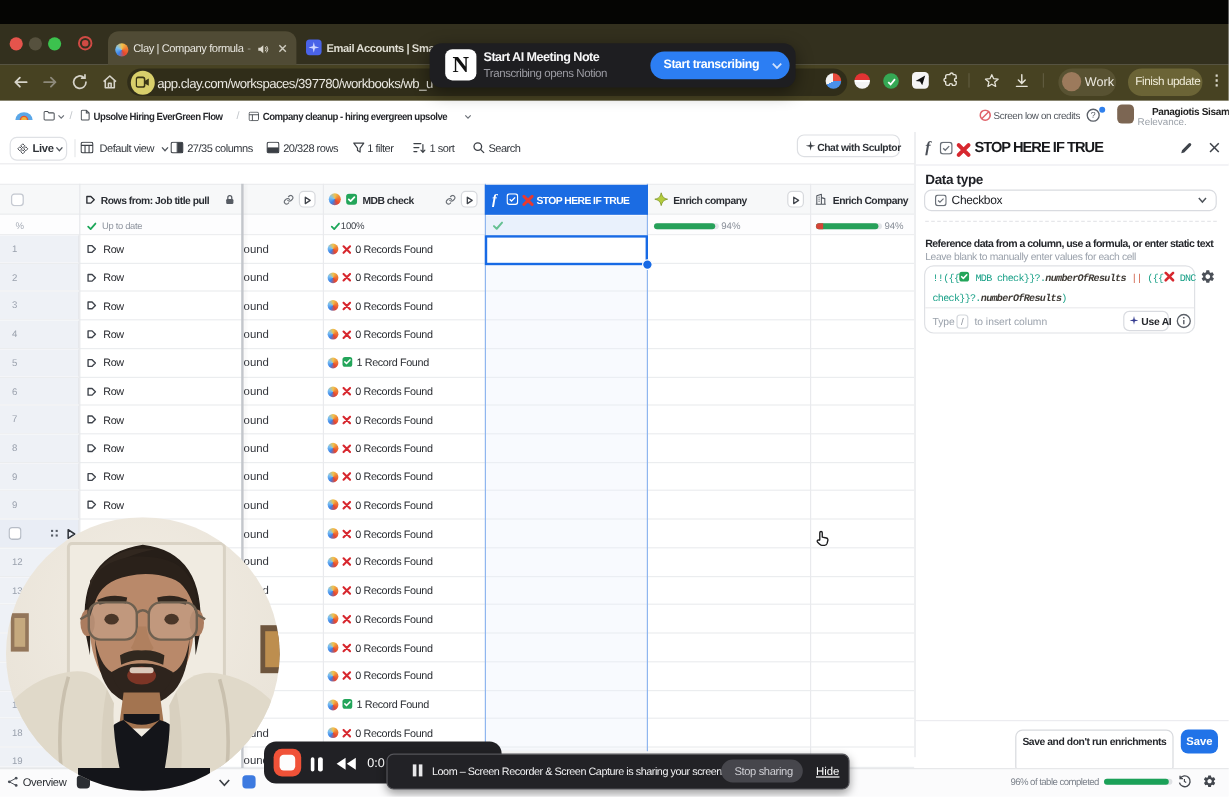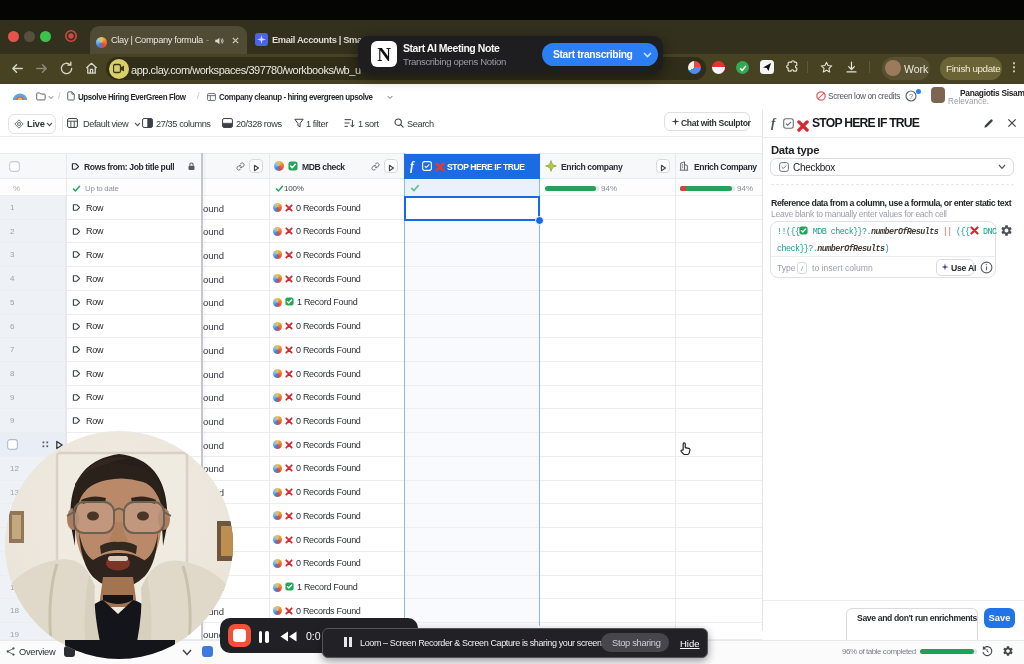--- a/index.html
+++ b/index.html
@@ -530,21 +530,21 @@
   </svg>
 <span style="position:absolute;left:951px;top:263px;font-size:8.6px;color:#26282d;font-weight:700;letter-spacing:-0.2px;white-space:nowrap;">Use AI</span>
 <svg style="position:absolute;left:980px;top:261px;" width="13" height="13" viewBox="0 0 14 14">
     <circle cx="7" cy="7" r="5.8" fill="none" stroke="#5b6068" stroke-width="1.2"></circle>
     <path d="M7 6 V10 M7 3.5 v1.2" stroke="#5b6068" stroke-width="1.3"></path>
   </svg>
 <svg style="position:absolute;left:1000px;top:224px;" width="13" height="13" viewBox="0 0 24 24">
     <path fill-rule="evenodd" d="M19.14 12.94c.04-.3.06-.61.06-.94 0-.32-.02-.64-.07-.94l2.03-1.58c.18-.14.23-.41.12-.61l-1.92-3.32c-.12-.22-.37-.29-.59-.22l-2.39.96c-.5-.38-1.03-.7-1.62-.94l-.36-2.54c-.04-.24-.24-.41-.48-.41h-3.84c-.24 0-.43.17-.47.41l-.36 2.54c-.59.24-1.13.57-1.62.94l-2.39-.96c-.22-.08-.47 0-.59.22L2.74 8.87c-.12.21-.08.47.12.61l2.03 1.58c-.05.3-.09.63-.09.94s.02.64.07.94l-2.03 1.58c-.18.14-.23.41-.12.61l1.92 3.32c.12.22.37.29.59.22l2.39-.96c.5.38 1.03.7 1.62.94l.36 2.54c.05.24.24.41.48.41h3.84c.24 0 .44-.17.47-.41l.36-2.54c.59-.24 1.13-.56 1.62-.94l2.39.96c.22.08.47 0 .59-.22l1.92-3.32c.12-.22.07-.47-.12-.61l-2.01-1.58zM12 15.6c-1.98 0-3.6-1.62-3.6-3.6s1.62-3.6 3.6-3.6 3.6 1.62 3.6 3.6-1.62 3.6-3.6 3.6z" fill="#4b5058"></path>
   </svg>
 <div style="position:absolute;left:763px;top:600px;width:261px;height:1px;background:#ececf0"></div>
-<div style="position:absolute;left:846px;top:608px;width:132px;height:37px;border:1px solid #d8dade;border-radius:6px;background:#fff;text-align:right;font-size:8.6px;font-weight:700;color:#26282d;line-height:19px;letter-spacing:-0.35px">Save and don't run enrichments</div>
+<div style="position:absolute;left:846px;top:608px;width:132px;height:37px;border:1px solid #d8dade;border-radius:6px;background:#fff;text-align:center;font-size:8.6px;font-weight:700;color:#26282d;line-height:19px;letter-spacing:-0.35px">Save and don't run enrichments</div>
 <div style="position:absolute;left:984px;top:608px;width:31px;height:20px;border-radius:6px;background:#2173e8;text-align:center;font-size:9.4px;font-weight:700;color:#fff;line-height:19px">Save</div>
 <div style="position:absolute;left:0;top:640px;width:1024px;height:24px;background:#fbfbfc;border-top:1px solid #e7e8ea"></div>
 <svg style="position:absolute;left:6px;top:647px;" width="10" height="9" viewBox="0 0 12 11">
     <circle cx="2" cy="5.5" r="1.4" fill="#4b5058"></circle>
     <circle cx="9" cy="1.8" r="1.4" fill="#4b5058"></circle>
     <circle cx="9" cy="9.2" r="1.4" fill="#4b5058"></circle>
     <path d="M2 5.5 L9 1.8 M2 5.5 L9 9.2" stroke="#4b5058" stroke-width="1"></path>
   </svg>
 <span style="position:absolute;left:19px;top:646.5px;font-size:9.3px;color:#2c2f34;font-weight:500;letter-spacing:-0.3px;white-space:nowrap;">Overview</span>
 <div style="position:absolute;left:64px;top:646px;width:11px;height:11px;border-radius:3px;background:#2b2e33"></div>

